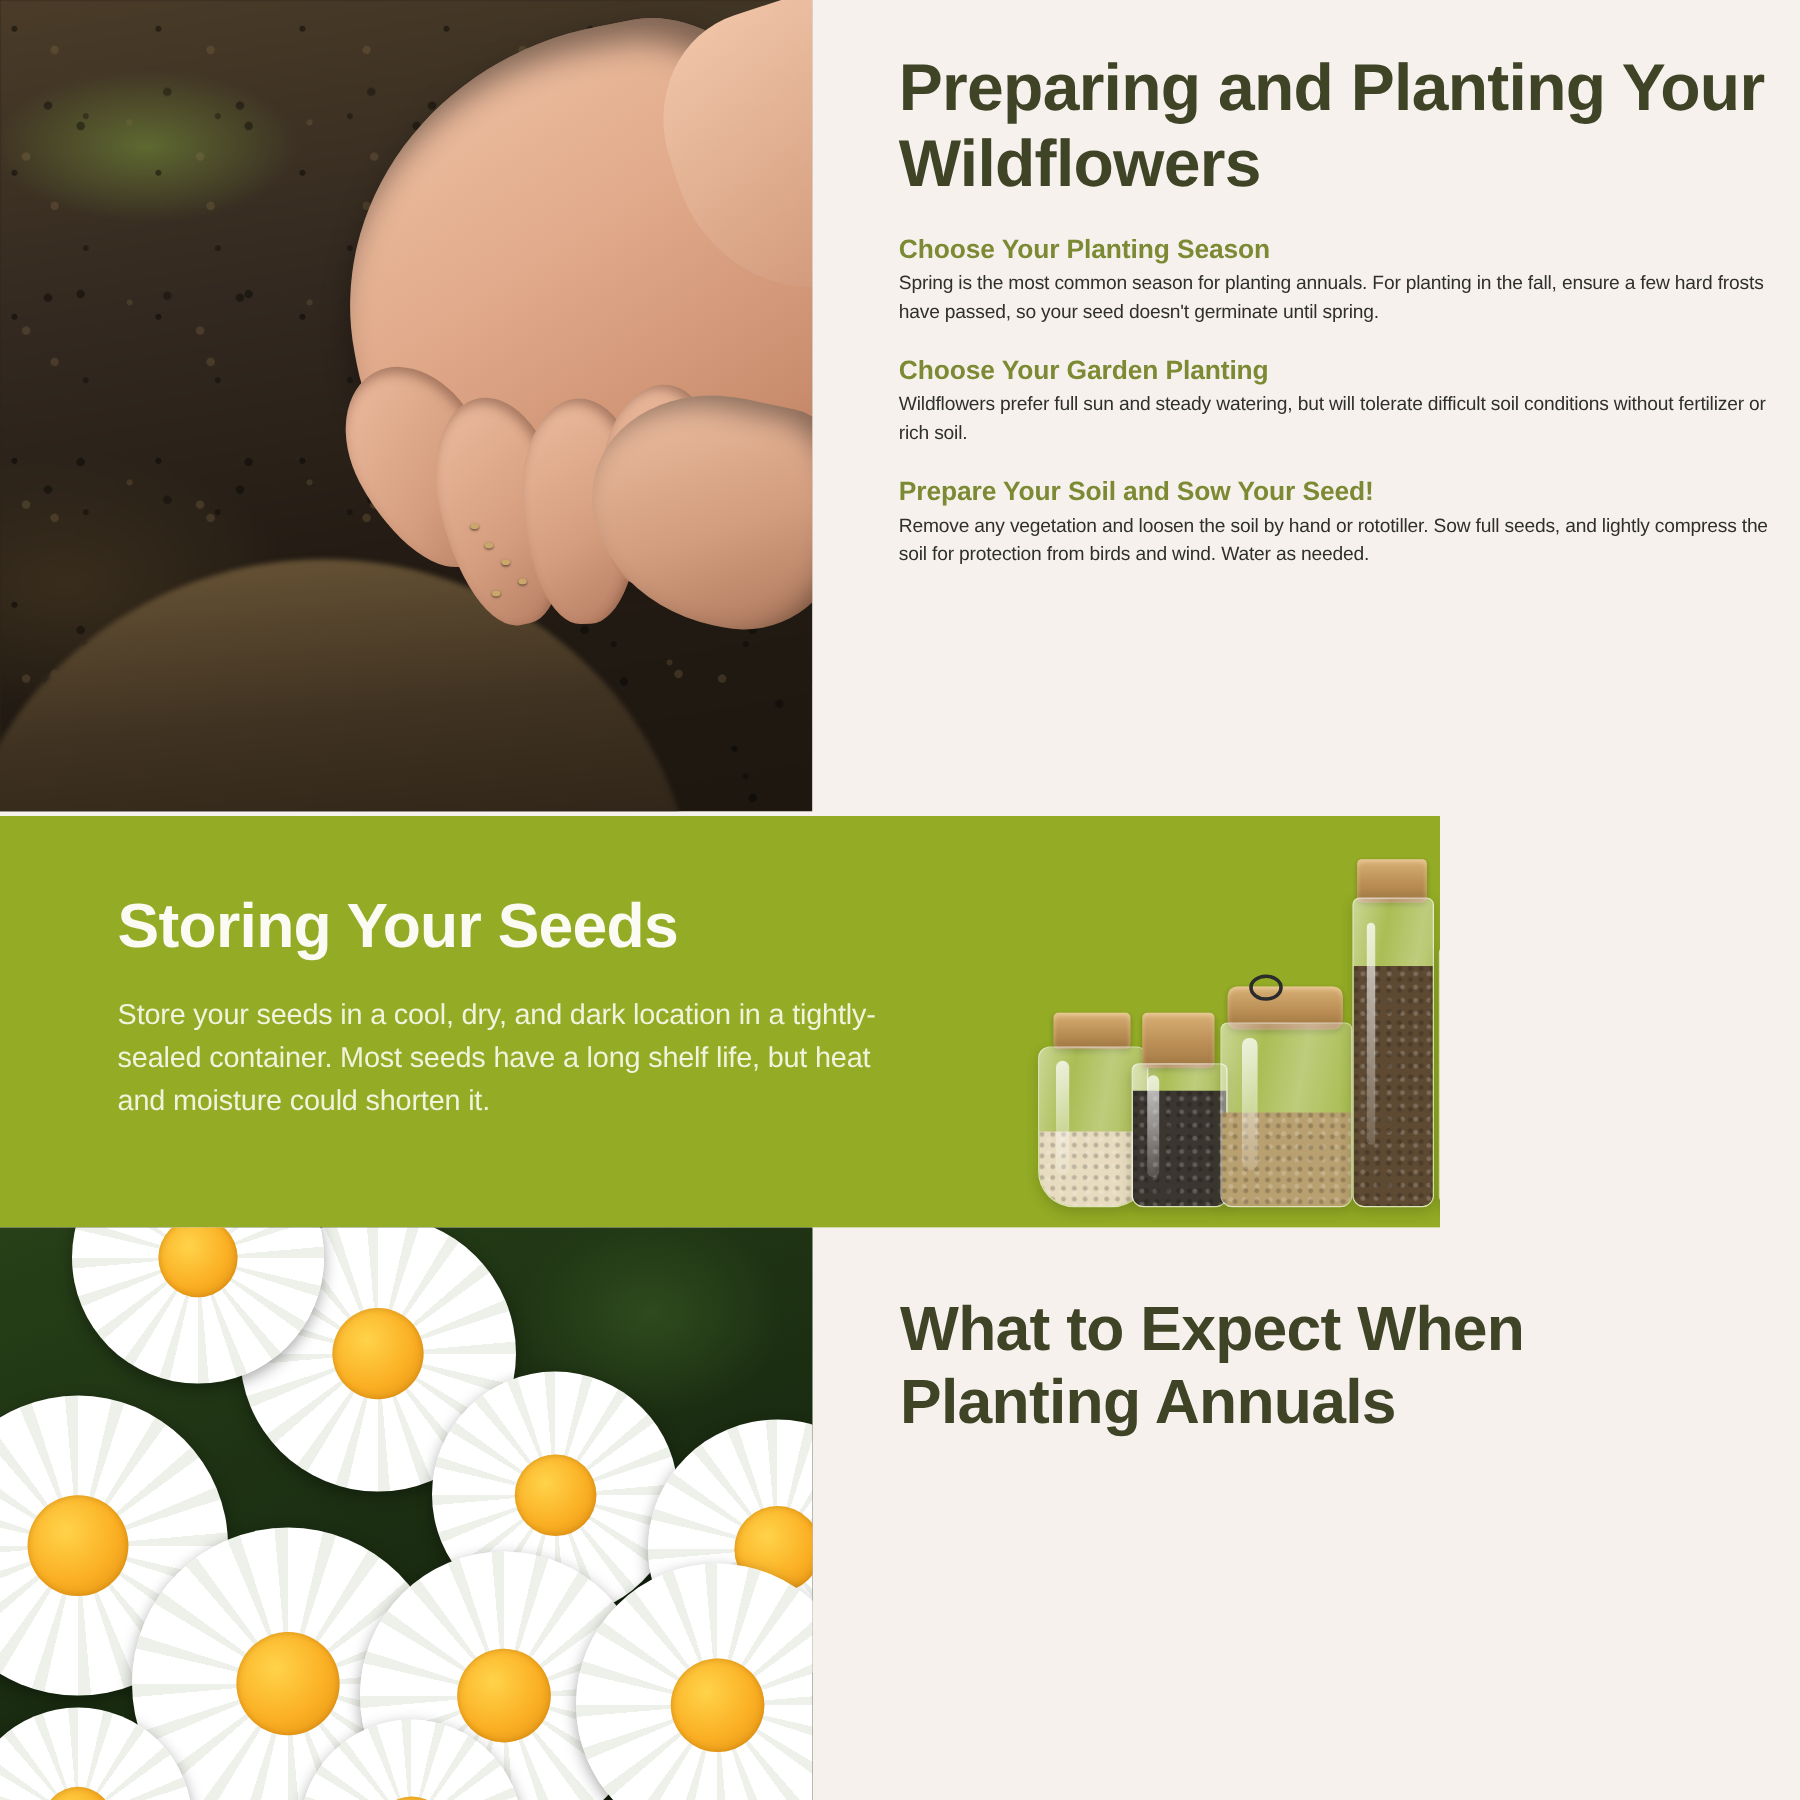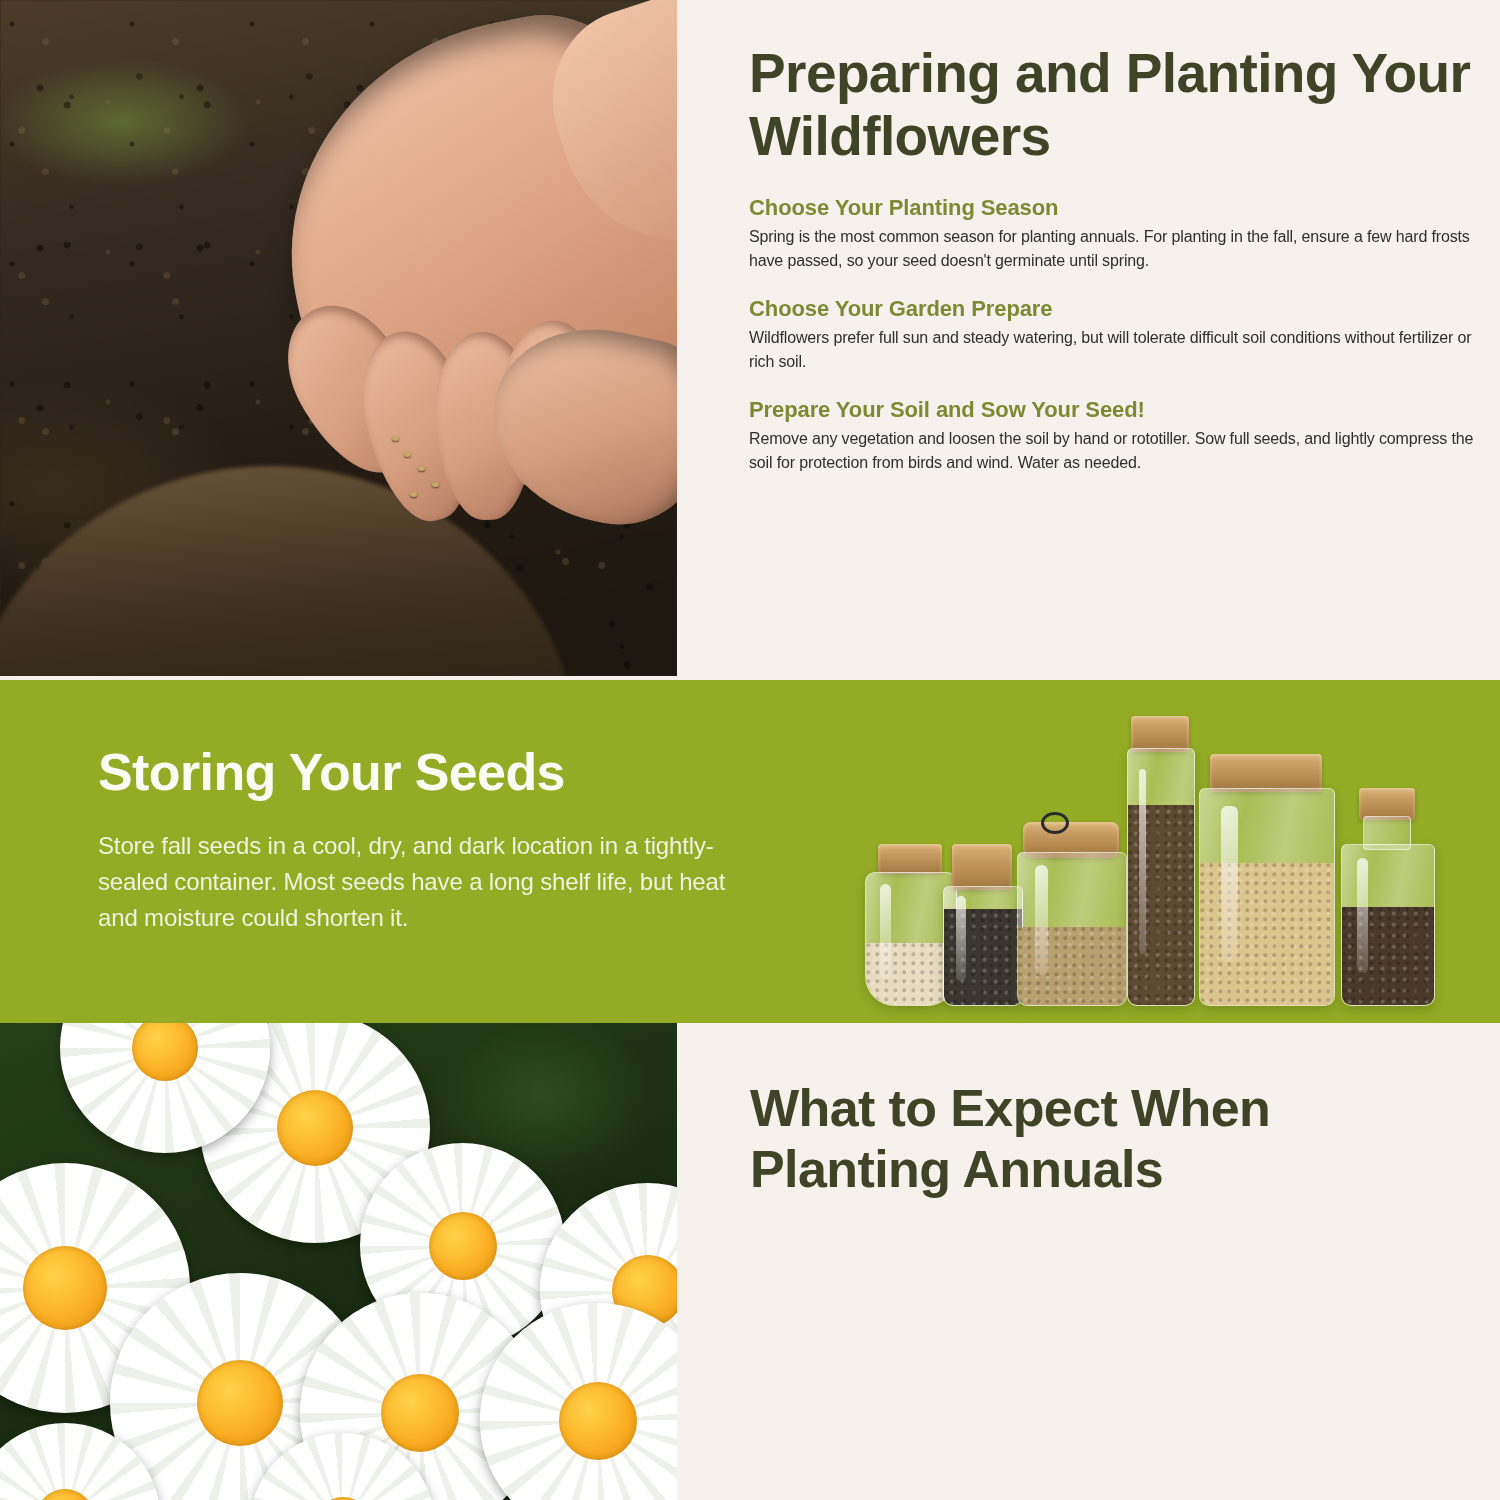--- a/index.html
+++ b/index.html
@@ -148,21 +148,21 @@
     font-size: 16px;
     line-height: 1.47;
     margin: 0;
     letter-spacing: -0.15px;
   }
 
   
   .sec-green {
     position: absolute;
     left: 0; top: 680px;
-    width: 1500px;
+    width: 1200px;
     height: 343px;
     background: #93ab25;
     overflow: hidden;
   }
   .green-text {
     position: absolute;
     left: 98px; top: 62px;
     width: 650px;
   }
   .h-green {
@@ -313,36 +313,36 @@
 
     <div class="col-text-top">
       <h1 class="h-big">Preparing and Planting Your Wildflowers</h1>
 
       <div class="sub-block">
         <h2 class="h-sub">Choose Your Planting Season</h2>
         <p class="p-body">Spring is the most common season for planting annuals. For planting in the fall, ensure a few hard frosts have passed, so your seed doesn't germinate until spring.</p>
       </div>
 
       <div class="sub-block">
-        <h2 class="h-sub">Choose Your Garden Prepare</h2>
+        <h2 class="h-sub">Choose Your Garden Planting</h2>
         <p class="p-body">Wildflowers prefer full sun and steady watering, but will tolerate difficult soil conditions without fertilizer or rich soil.</p>
       </div>
 
       <div class="sub-block">
         <h2 class="h-sub">Prepare Your Soil and Sow Your Seed!</h2>
         <p class="p-body">Remove any vegetation and loosen the soil by hand or rototiller. Sow full seeds, and lightly compress the soil for protection from birds and wind. Water as needed.</p>
       </div>
     </div>
   </div>
 
   <div class="sec-green">
 
     <div class="green-text">
       <h2 class="h-green">Storing Your Seeds</h2>
-      <p class="p-green">Store fall seeds in a cool, dry, and dark location in a tightly-sealed container. Most seeds have a long shelf life, but heat and moisture could shorten it.</p>
+      <p class="p-green">Store your seeds in a cool, dry, and dark location in a tightly-sealed container. Most seeds have a long shelf life, but heat and moisture could shorten it.</p>
     </div>
 
     <div class="jars">
 
       <div class="jar" style="left:10px; width:90px; height:160px;">
         <div class="cork" style="width:64px; height:30px; top:-2px;"></div>
         <div class="glass" style="height:132px; border-radius:10px 10px 30px 30px;">
           <div class="fill" style="height:62px; background:#e8dcc0;">
               <div class="seedtex"></div>
             </div>

